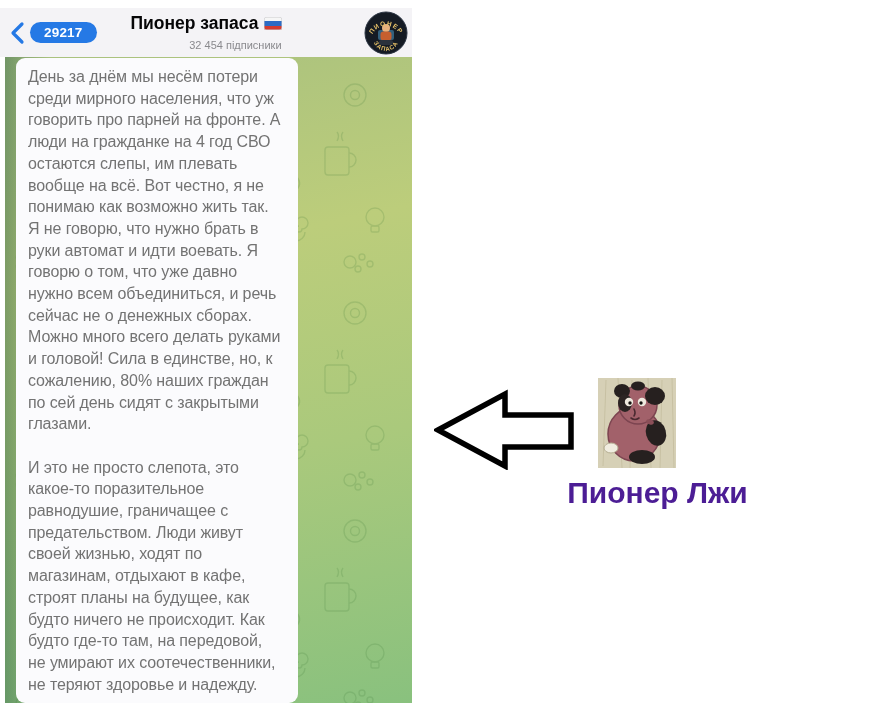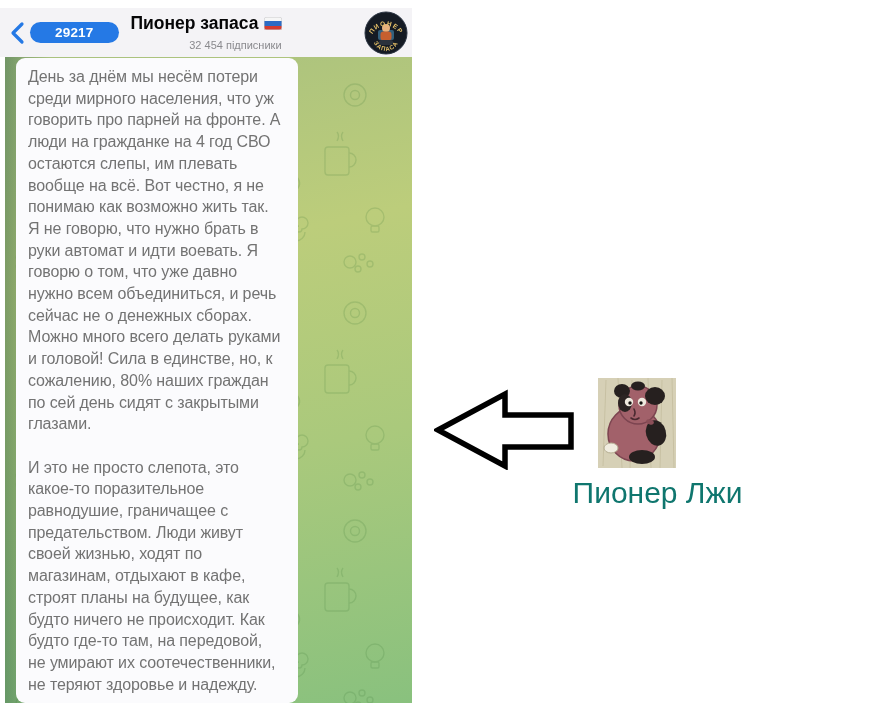--- a/index.html
+++ b/index.html
@@ -6,21 +6,21 @@
   .stage{position:relative;width:892px;height:721px;background:#fff;overflow:hidden;
          font-family:"Liberation Sans",sans-serif;}
 
   
   .telegram{position:absolute;left:0;top:0;width:412px;height:704px;background:#fff;}
   .tg-header{position:absolute;left:0;top:8px;width:412px;height:49px;background:#f4f3f6;
              display:flex;align-items:center;justify-content:center;}
   .back{position:absolute;left:8px;top:0;height:49px;display:flex;align-items:center;gap:2px;}
   .chevron{display:block;}
   .pill{background:#2579e5;color:#fff;font-size:13.5px;font-weight:bold;
-        padding:3px 25px;border-radius:12px;line-height:15px;letter-spacing:.2px;}
+        padding:3px 14px;border-radius:12px;line-height:15px;letter-spacing:.2px;}
   .titles{text-align:center;line-height:1.15;}
   .title-row{display:flex;align-items:center;justify-content:center;gap:5px;}
   .tg-title{font-size:17.5px;font-weight:bold;color:#060607;}
   .flag{display:inline-block;width:18px;height:13px;border-radius:2.5px;
         background:linear-gradient(180deg,#f6f6f6 0 33%,#2d6bc4 33% 66%,#d43b2f 66% 100%);
         box-shadow:inset 0 0 0 0.5px #c9c9cc;}
   .tg-subtitle{font-size:11px;color:#8a8a8e;margin-top:6px;text-align:right;}
   .avatar{position:absolute;right:4px;top:3px;width:44px;height:44px;}
 
   .chat{position:absolute;left:5px;top:57px;width:407px;height:646px;
@@ -35,21 +35,21 @@
   .bubble-text{font-size:16px;line-height:21.7px;color:#737373;letter-spacing:-0.1px;
                white-space:pre-line;}
 
   
   .headline{position:absolute;left:466px;top:50px;width:370px;
             font-size:31px;line-height:39px;font-weight:bold;color:#000;
             white-space:pre-line;}
   .arrow{position:absolute;left:434px;top:386px;}
   .bear{position:absolute;left:598px;top:378px;width:78px;height:90px;}
   .caption{position:absolute;left:540px;top:476px;width:235px;text-align:center;
-           font-size:30px;font-weight:normal;color:#0f766e;}
+           font-size:30px;font-weight:bold;color:#4c1d95;}
 </style>
 </head>
 <body>
 
 <div class="stage">
 
   <section class="telegram">
 
     <header class="tg-header">
       <div class="back">

